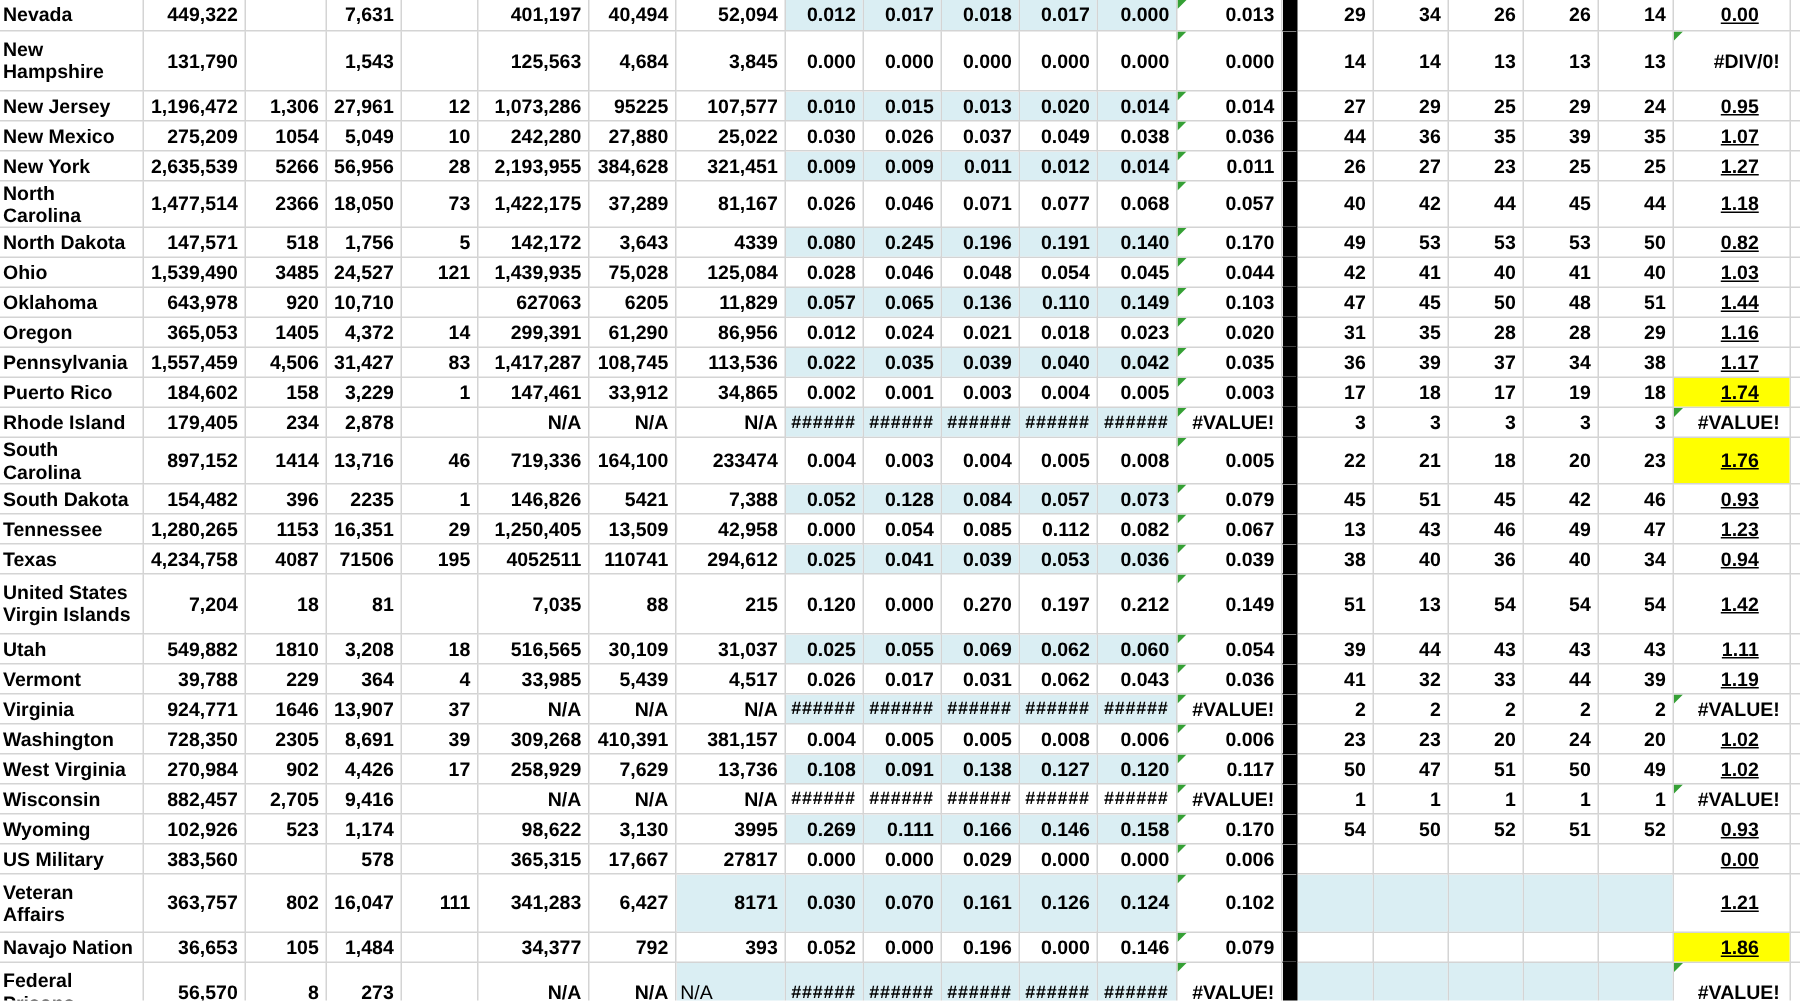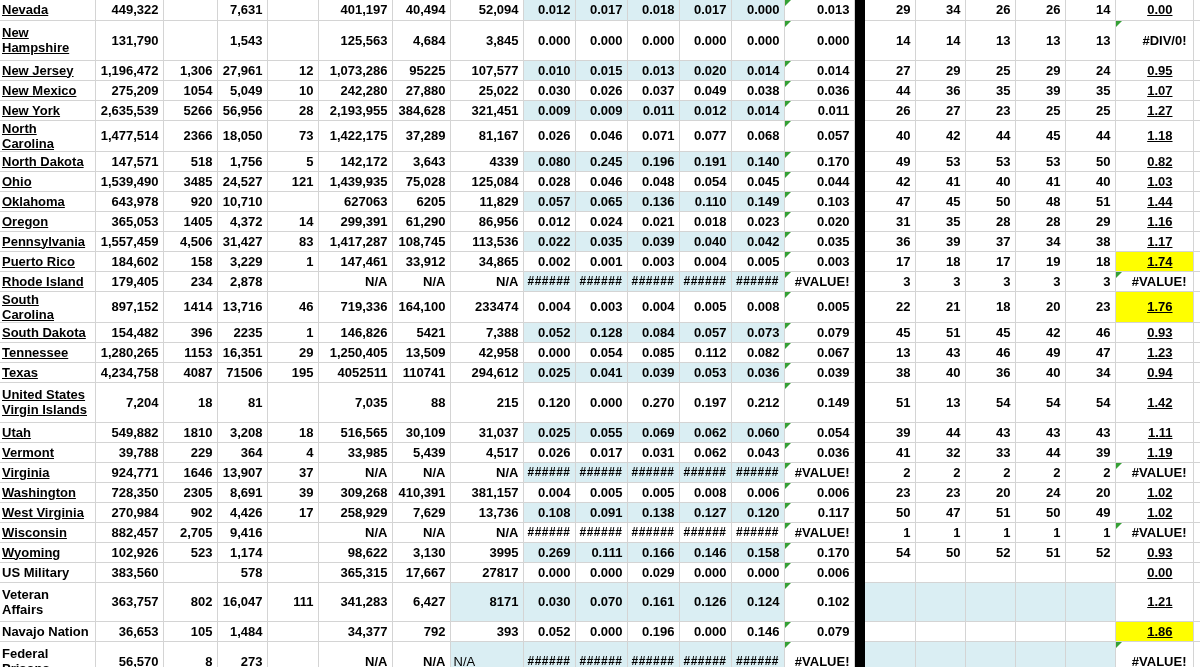--- a/index.html
+++ b/index.html
@@ -7,21 +7,21 @@
   table.sheet{border-collapse:collapse;table-layout:fixed;width:1200px;}
   td{
     border-right:1px solid var(--grid,#d4d4d4);
     border-bottom:1px solid var(--grid,#d4d4d4);
     font-family:"Liberation Sans",sans-serif;
     font-weight:700;font-size:13px;color:#000;
     padding:0 4px 0 1px;position:relative;overflow:hidden;
     white-space:nowrap;vertical-align:middle;box-sizing:border-box;
   }
   td.state{text-align:left;padding-left:2px;white-space:pre-line;line-height:15px;}
-  td.state.ul{text-decoration:underline;}
+  td.state.ul{}
   td.num{text-align:right;}
   td.hash{text-align:center;font-size:12px;letter-spacing:0.5px;padding:0 1px;}
   td.hleft{text-align:left;font-weight:400;padding-left:3px;}
   td.band{background:var(--band,#daeef3);}
   td.yellow{background:var(--yellow,#ffff00);}
   td.tcol{padding-right:6px;}
   td.tcol.tnum{padding-right:20px;text-decoration:underline;}
   td.tri::before{
     content:"";position:absolute;top:0;left:0;width:0;height:0;
     border-top:6px solid var(--tri,#35a035);

